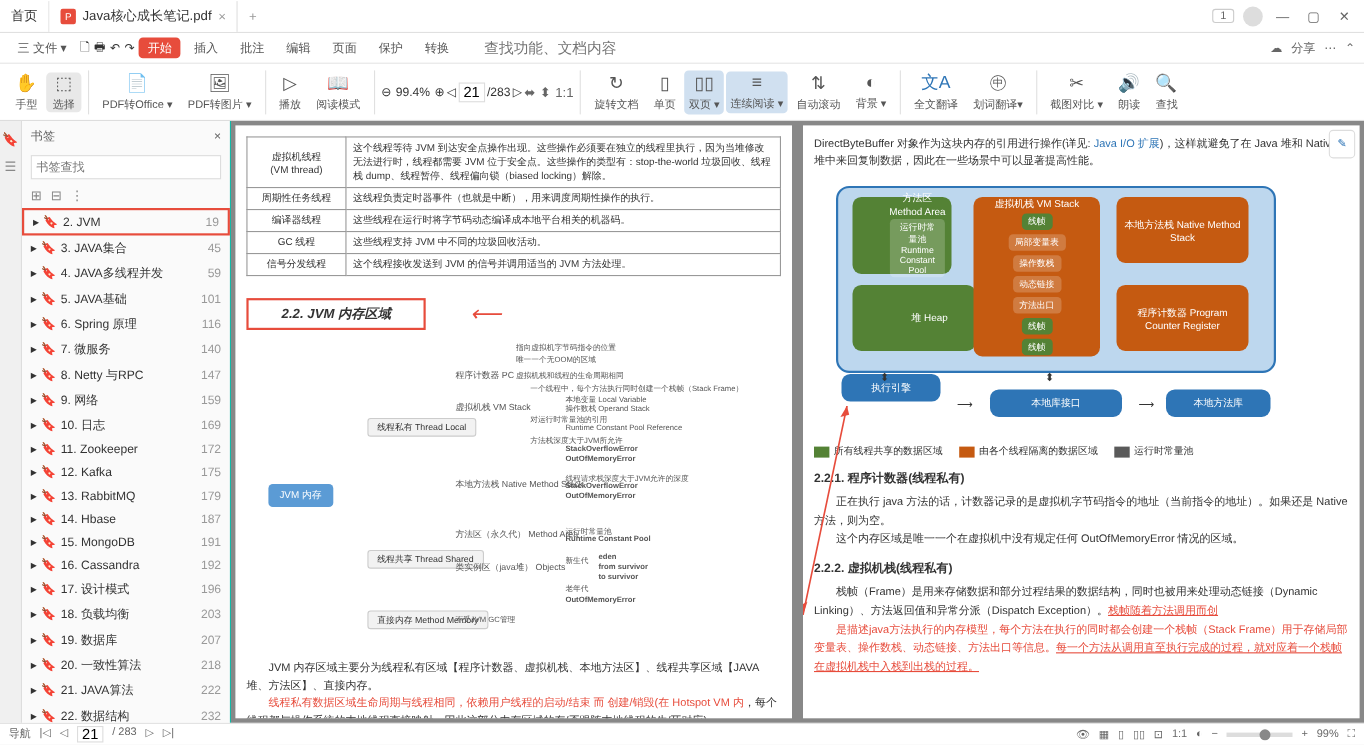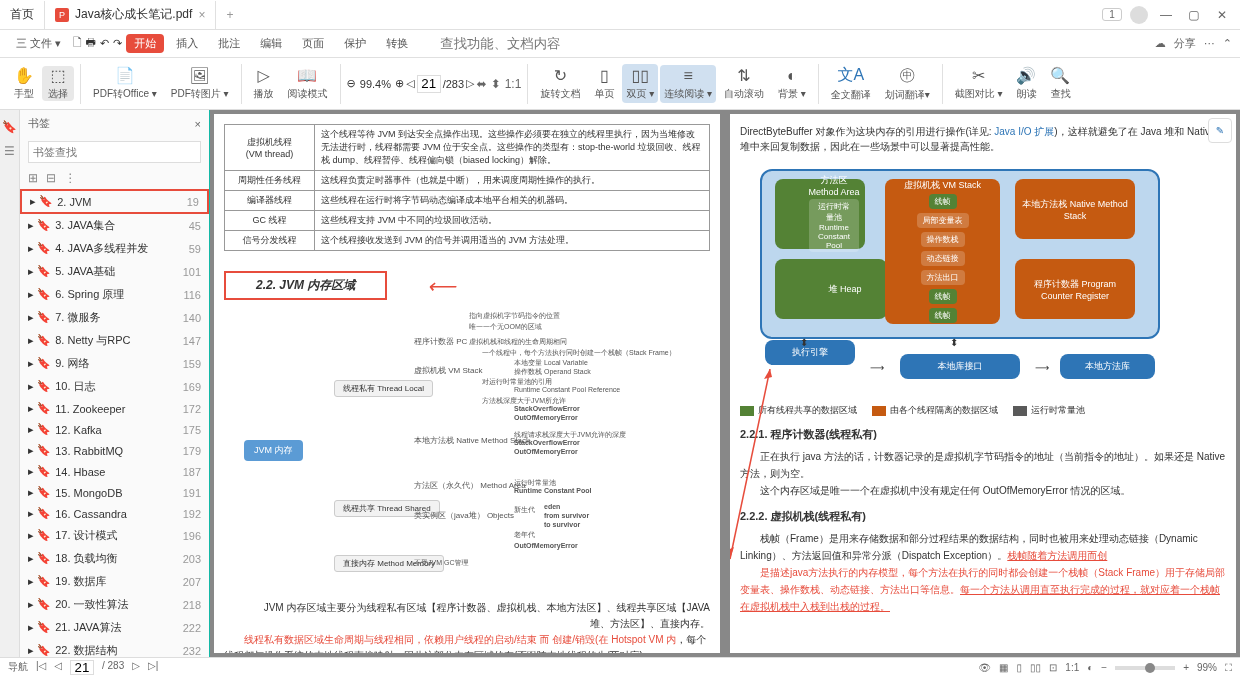--- a/index.html
+++ b/index.html
@@ -462,21 +462,21 @@
         <div class="mm-txt" style="left:290px;top:177px;font-size:7px;font-weight:bold;">Runtime Constant Pool</div>
         <div class="mm-txt" style="left:290px;top:195px;font-size:7px;">新生代</div>
         <div class="mm-txt" style="left:320px;top:193px;font-size:7px;font-weight:bold;">eden</div>
         <div class="mm-txt" style="left:320px;top:202px;font-size:7px;font-weight:bold;">from survivor</div>
         <div class="mm-txt" style="left:320px;top:211px;font-size:7px;font-weight:bold;">to survivor</div>
         <div class="mm-txt" style="left:290px;top:220px;font-size:7px;">老年代</div>
         <div class="mm-txt" style="left:290px;top:232px;font-size:7px;font-weight:bold;">OutOfMemoryError</div>
         <div class="mm-txt" style="left:190px;top:248px;font-size:7px;">不受JVM GC管理</div>
       </div>
       <div class="body-text">
-        <p style="text-indent:2em;text-align:right;">JVM 内存区域主要分为线程私有区域【程序计数器、虚拟机栈、本地方法区】、线程共享区域【JAVA 堆、方法区】、直接内存。</p>
+        <p style="text-indent:2em;">JVM 内存区域主要分为线程私有区域【程序计数器、虚拟机栈、本地方法区】、线程共享区域【JAVA 堆、方法区】、直接内存。</p>
         <p style="text-indent:2em;"><span class="red">线程私有数据区域生命周期与线程相同，依赖用户线程的启动/结束 而 创建/销毁(</span><span class="red">在 Hotspot VM 内</span><span>，每个线程都与操作系统的本地线程直接映射，因此这部分内存区域的存/否跟随本地线程的生/死对应)。</span></p>
       </div>
     </div>
 
     <div class="page page2">
       <div class="float-toolbar">
         <span>✎</span>
       </div>
       <p class="toptext"><span>DirectByteBuffer 对象作为这块内存的引用进行操作(详见: </span><span class="blue">Java I/O 扩展</span><span>)，这样就避免了在 Java 堆和 Native 堆中来回复制数据，因此在一些场景中可以显著提高性能。</span></p>
       <div class="diagram">

